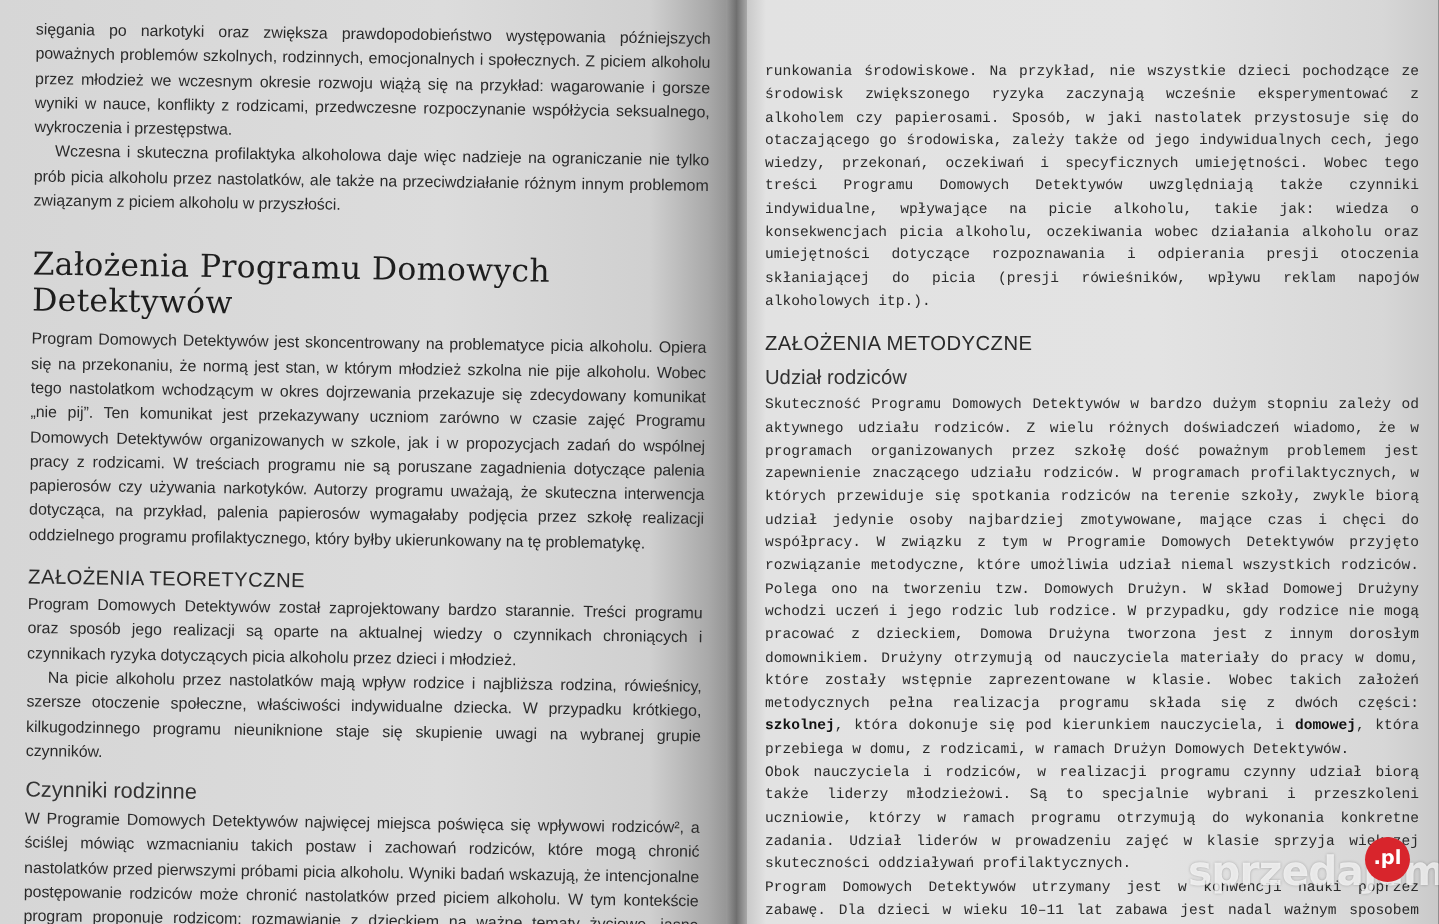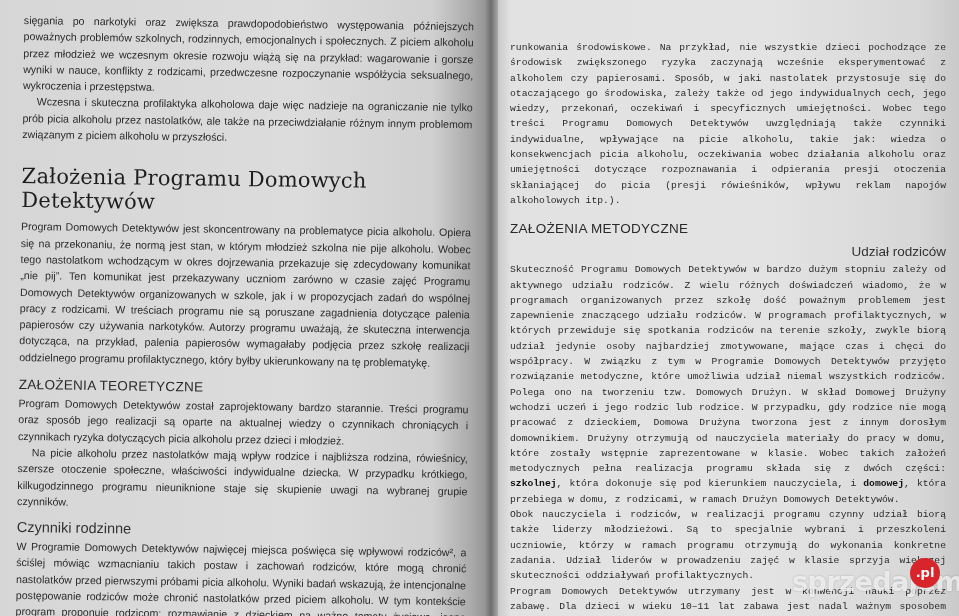--- a/index.html
+++ b/index.html
@@ -11,21 +11,21 @@
   .spine{position:absolute;left:484px;top:0;width:14px;height:616px;background:linear-gradient(90deg,#9a9a9a,#6f6f6f 50%,#a9a9a9);}
   .col-left{position:absolute;left:24px;top:12px;width:450px;transform:rotate(0.8deg);transform-origin:0 0;}
   .col-right{position:absolute;left:18px;top:40px;width:436px;}
   p{margin:0;font-size:10.2px;line-height:15.5px;text-align:justify;}
   .indent{text-indent:14px;}
   .lg p{font-size:10.6px;line-height:16.3px;}
   .title{font-family:"DejaVu Serif",serif;font-size:21px;letter-spacing:0.2px;margin:22px 0 6px 0;color:#1e1e1e;font-weight:normal;}
   .caps{font-size:13.5px;margin:12px 0 3px 0;letter-spacing:0.3px;color:#2a2a2a;font-weight:normal;}
   .sub{font-size:14.5px;margin:10px 0 3px 0;color:#333;font-weight:normal;}
   .col-right .caps{margin:13px 0 6px 0;}
-  .col-right .sub{margin:8px 0 3px 0;font-size:13.5px;text-align:right;}
+  .col-right .sub{margin:8px 0 3px 0;font-size:13.5px;}
   .col-right p{font-size:9.7px;line-height:15.3px;font-family:Liberation Mono, monospace;}
   b{font-weight:bold;color:#111;}
   .wm{position:absolute;left:792px;top:566px;font-family:"DejaVu Sans",sans-serif;font-weight:bold;font-size:27px;color:rgba(255,255,255,0.75);letter-spacing:-0.5px;text-shadow:0 0 2px rgba(0,0,0,0.25);}
   .wm-dot{position:absolute;left:910px;top:558px;width:30px;height:30px;border-radius:50%;background:#d8252c;color:#fff;font-family:"DejaVu Sans",sans-serif;font-weight:bold;font-size:13px;line-height:30px;text-align:center;}
 </style>
 </head>
 <body>
 
 <div class="spread">
 

